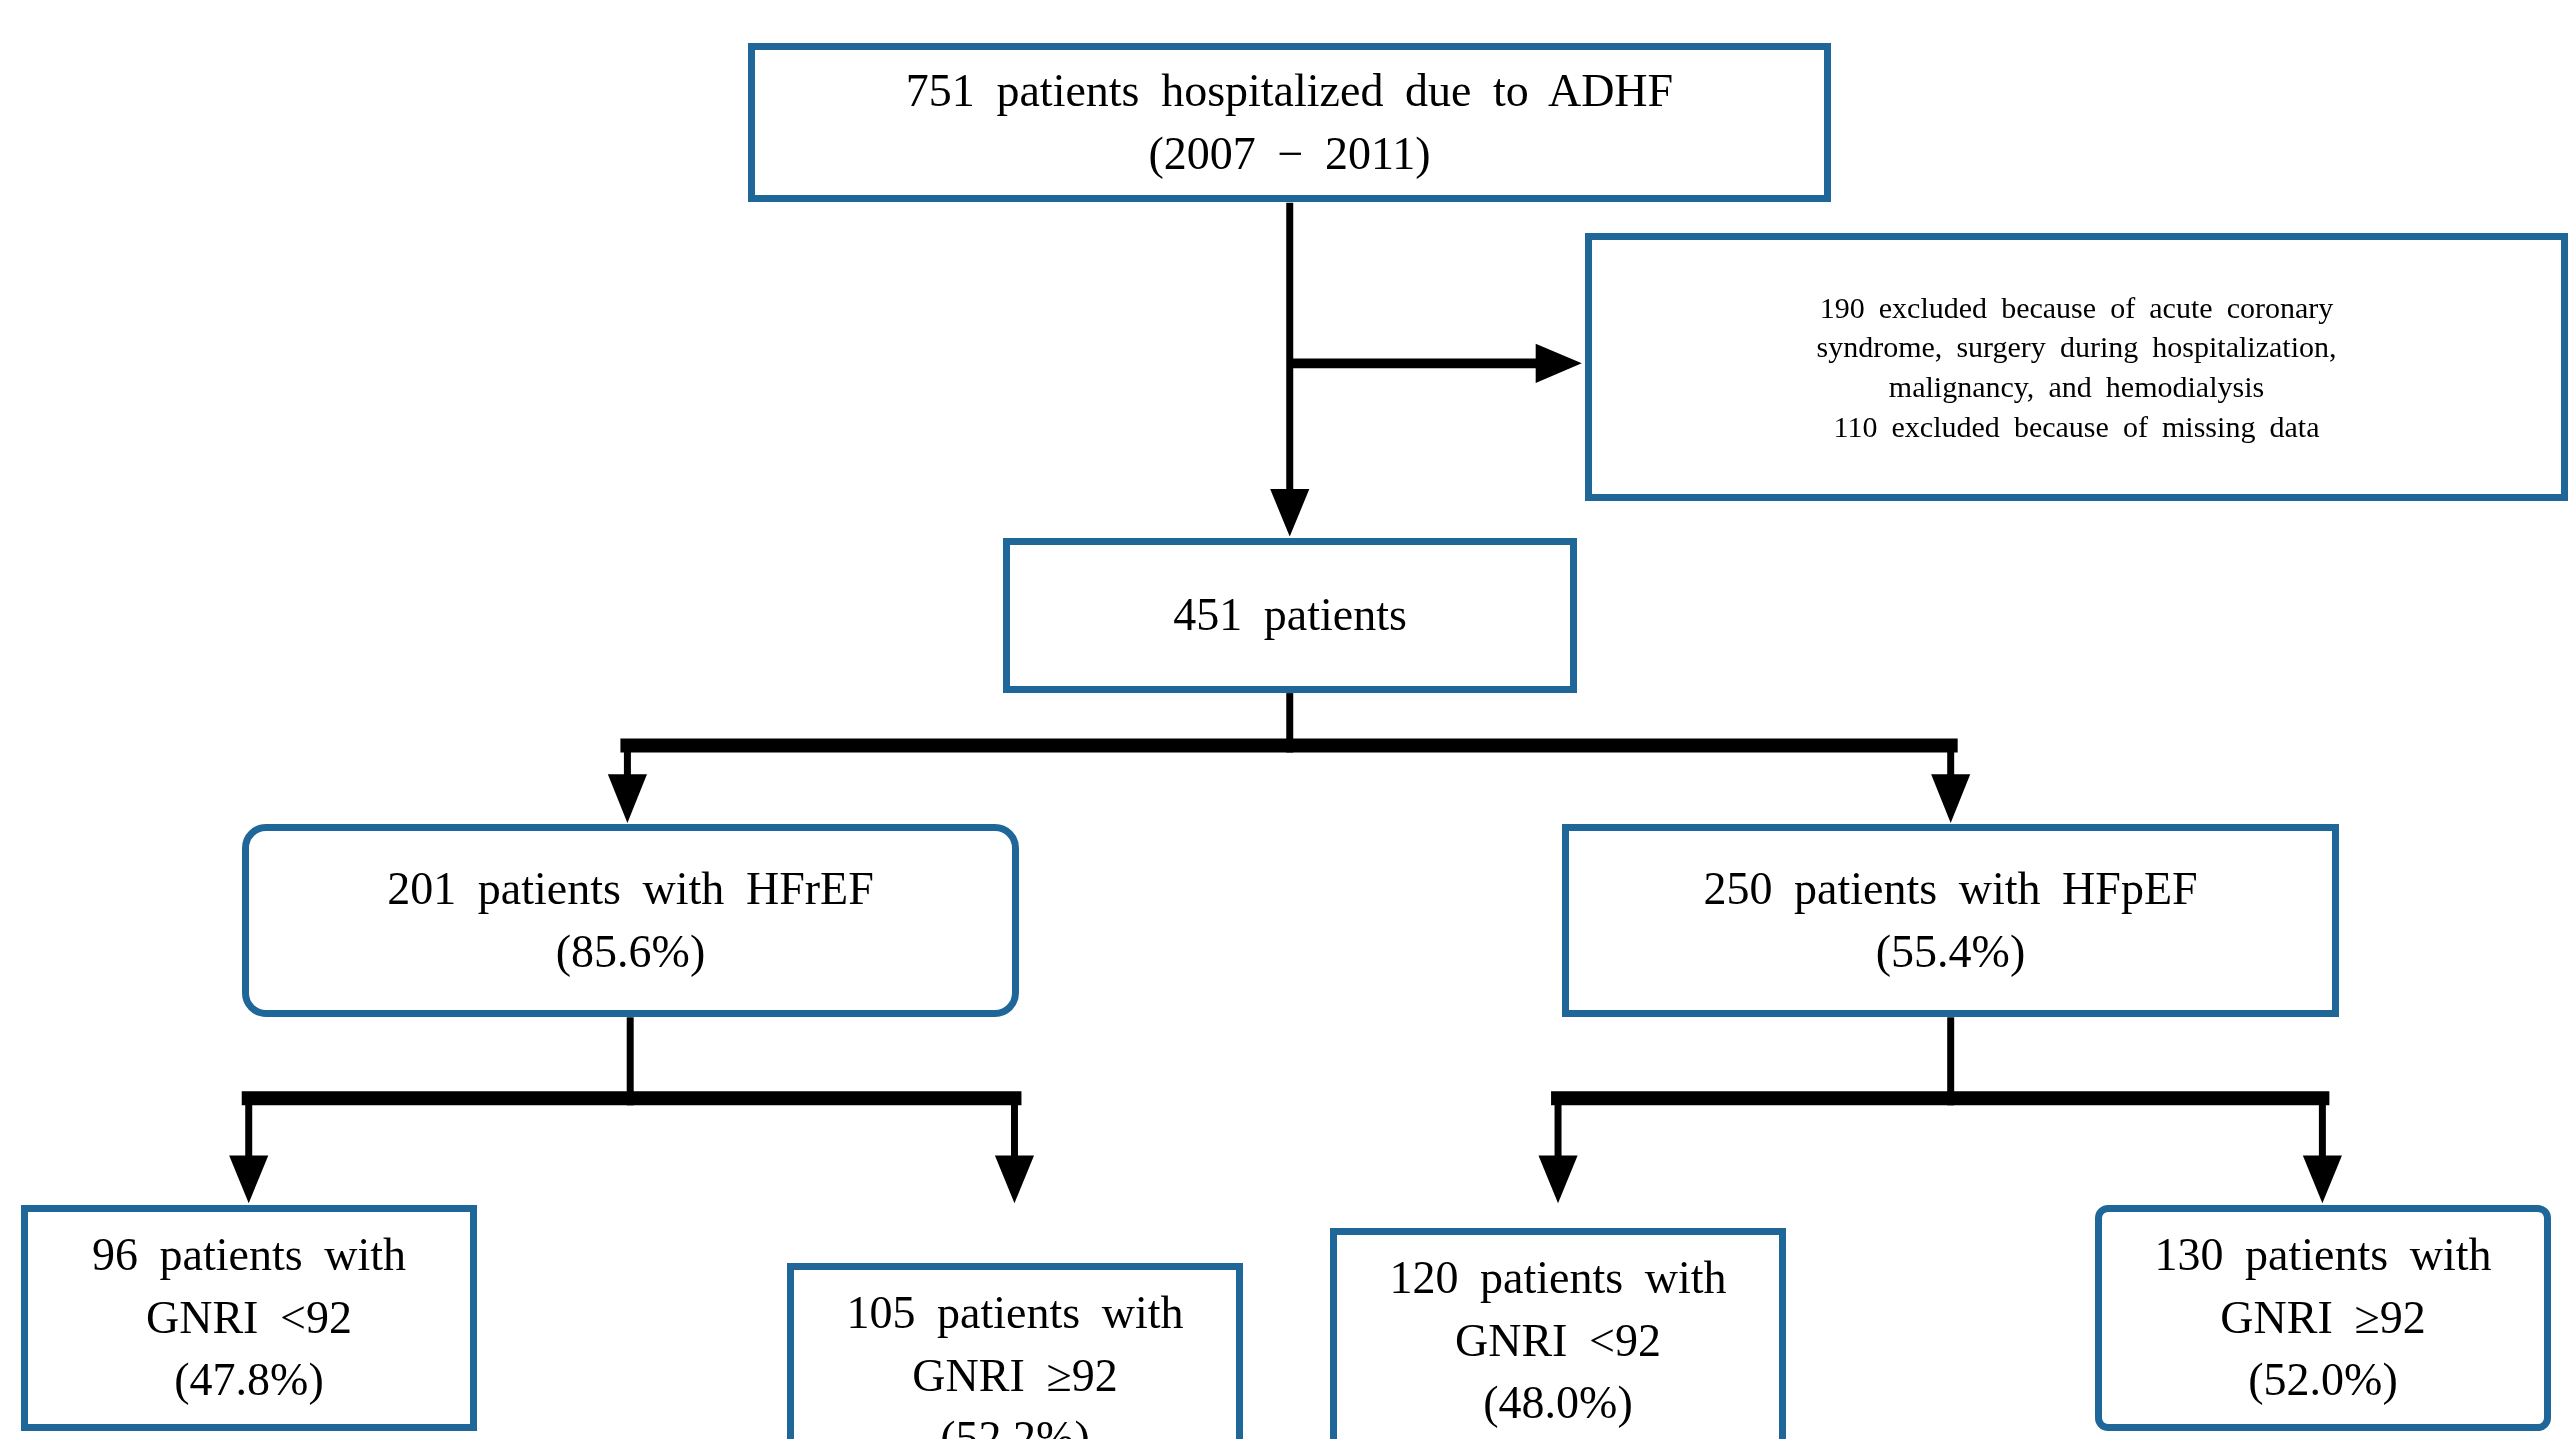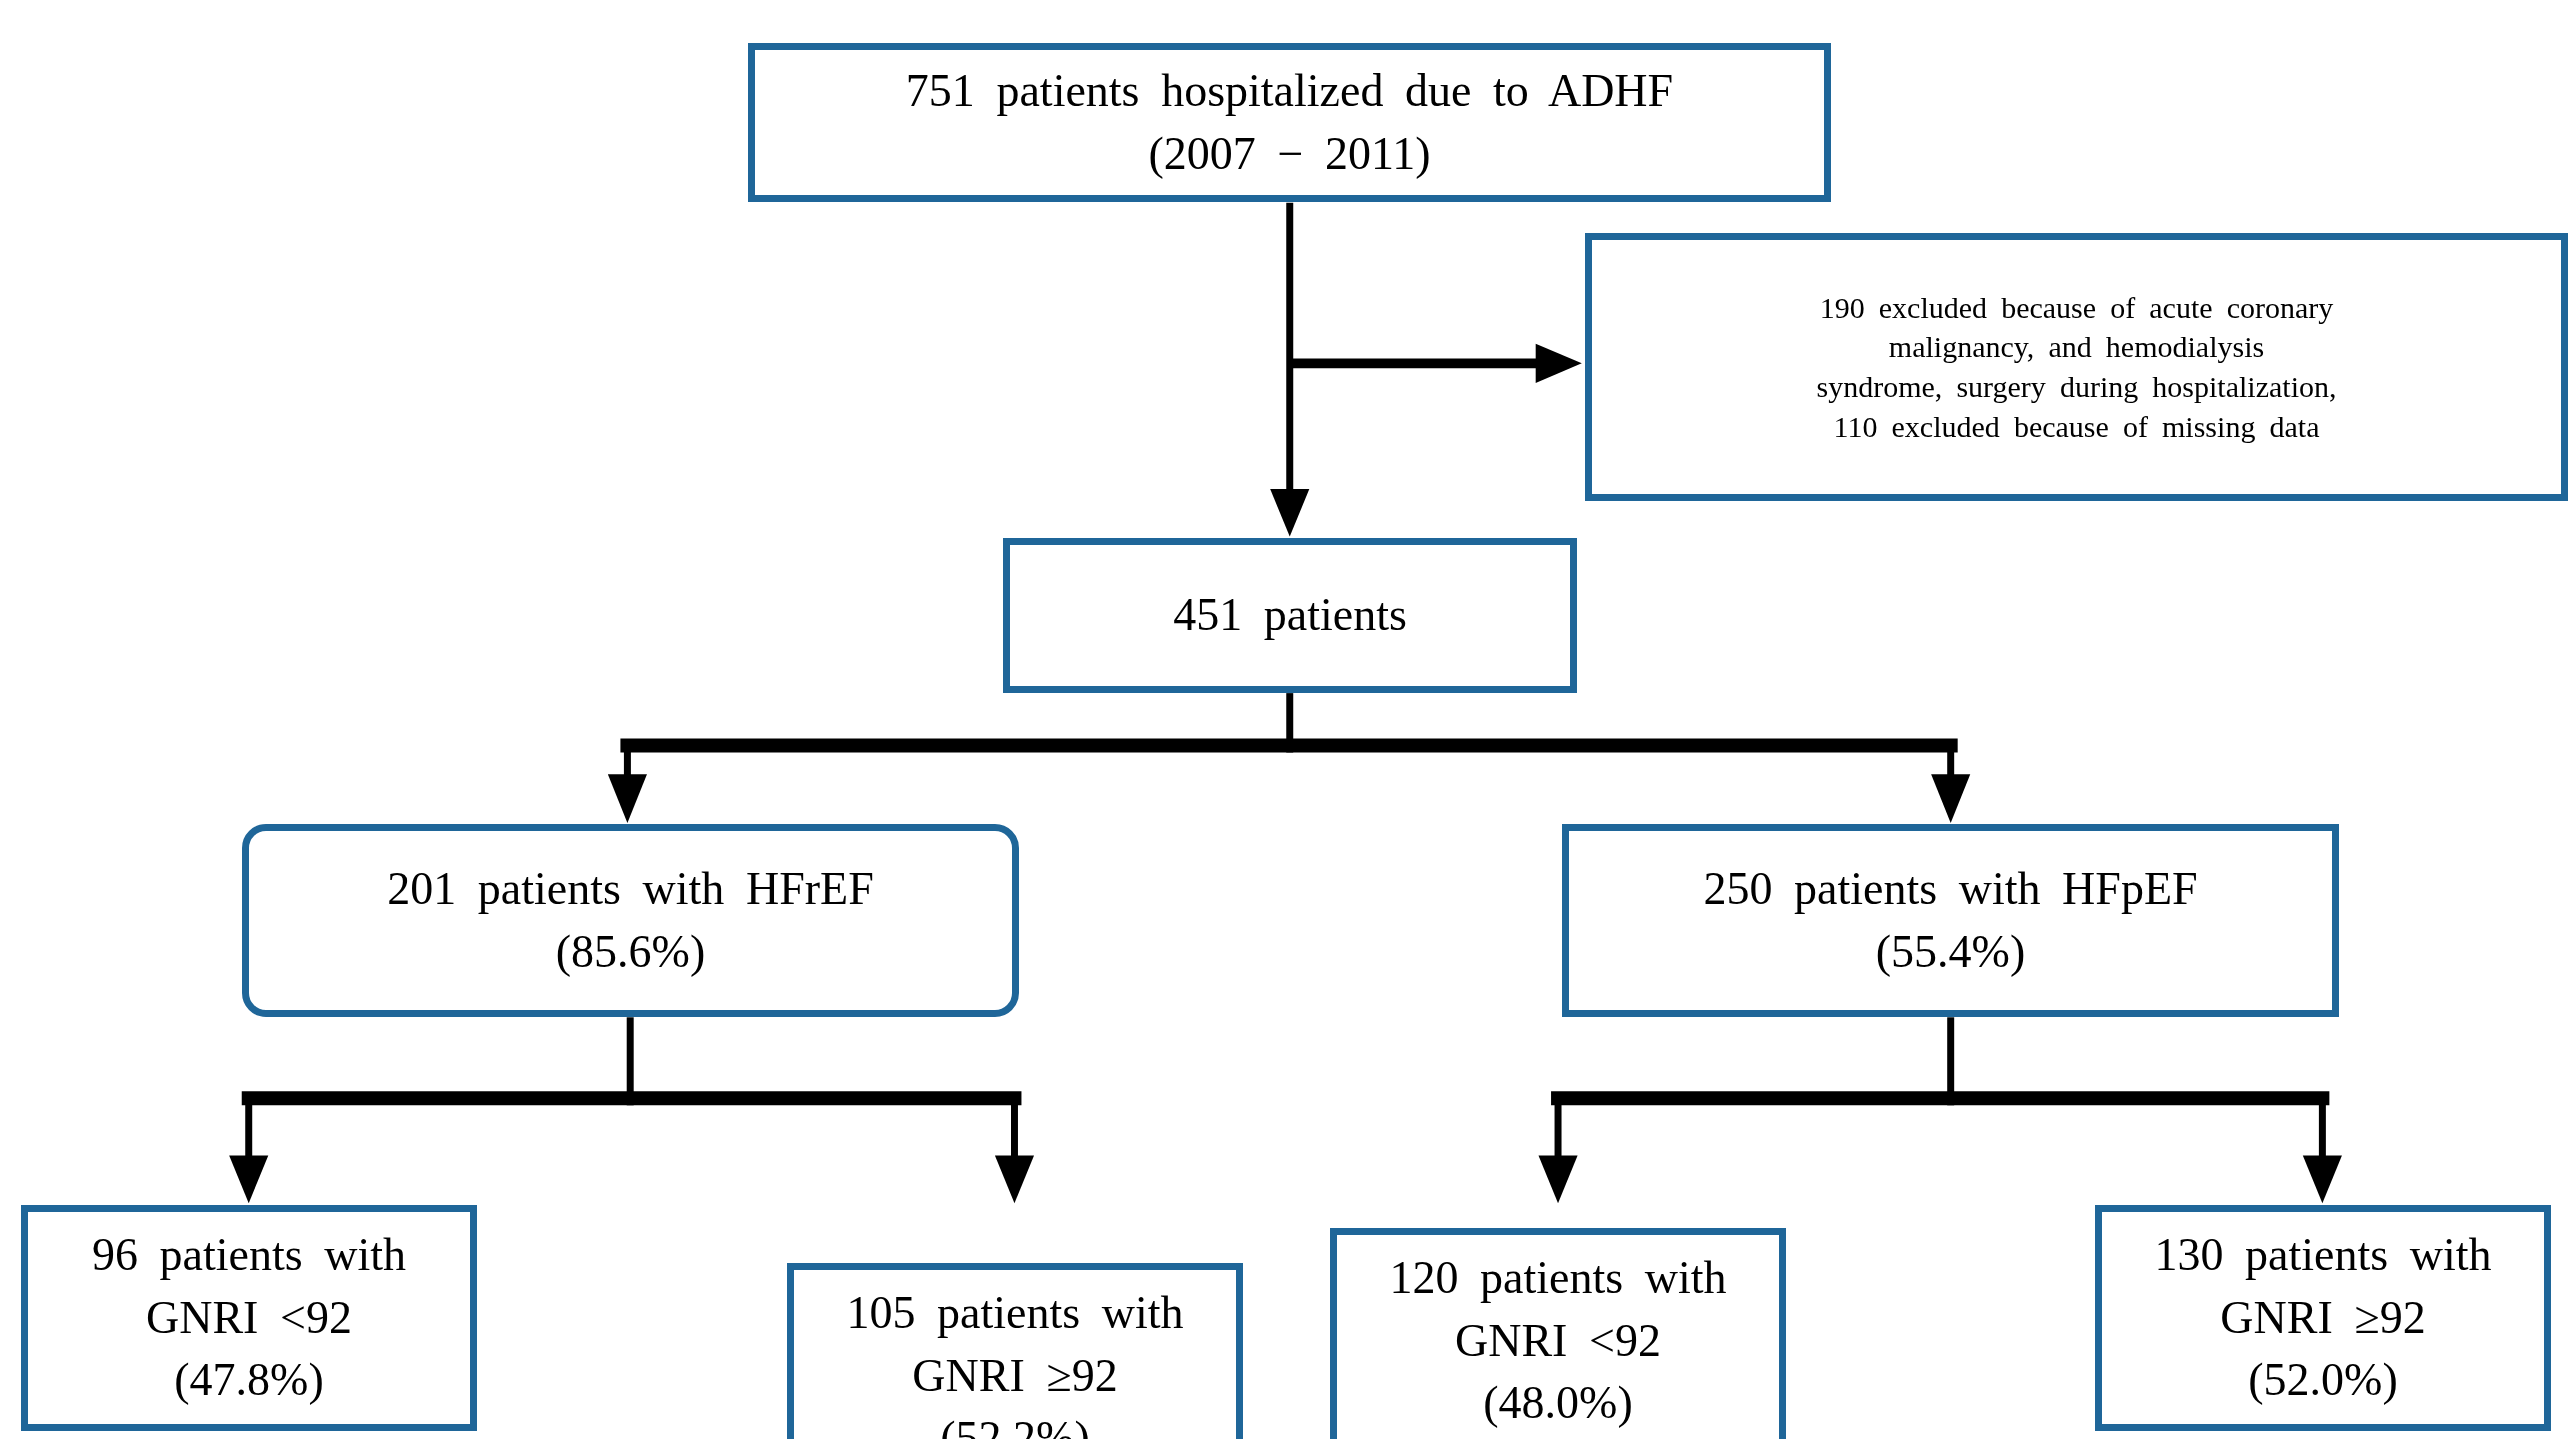--- a/index.html
+++ b/index.html
@@ -86,22 +86,22 @@
     <polygon class="ah" points="3296,1654 3352,1654 3324,1722"></polygon>
   </svg>
 
   <div class="box" style="left:748px; top:43px; width:1083px; height:159px;">
     <span class="line">751 patients hospitalized due to ADHF</span>
     <span class="line">(2007 − 2011)</span>
   </div>
 
   <div class="box box-excluded" style="left:1585px; top:233px; width:983px; height:268px;">
     <span class="line">190 excluded because of acute coronary</span>
+    <span class="line">syndrome, surgery during hospitalization,</span>
     <span class="line">malignancy, and hemodialysis</span>
-    <span class="line">syndrome, surgery during hospitalization,</span>
     <span class="line">110 excluded because of missing data</span>
   </div>
 
   <div class="box" style="left:1003px; top:538px; width:574px; height:155px;">
     <span class="line">451 patients</span>
   </div>
 
   <div class="box" style="left:242px; top:824px; width:777px; height:193px;border-radius:24px;">
     <span class="line">201 patients with HFrEF</span>
     <span class="line">(85.6%)</span>
@@ -123,20 +123,20 @@
     <span class="line">GNRI ≥92</span>
     <span class="line">(52.2%)</span>
   </div>
 
   <div class="box" style="left:1330px; top:1205px; width:456px; height:226px;margin-top:23px;">
     <span class="line">120 patients with</span>
     <span class="line">GNRI &lt;92</span>
     <span class="line">(48.0%)</span>
   </div>
 
-  <div class="box" style="left:2095px; top:1205px; width:456px; height:226px;">
+  <div class="box" style="left:2095px; top:1205px; width:456px; height:226px;border-radius:13px;">
     <span class="line">130 patients with</span>
     <span class="line">GNRI ≥92</span>
     <span class="line">(52.0%)</span>
   </div>
 
 </div>
 
 
 </body></html>

